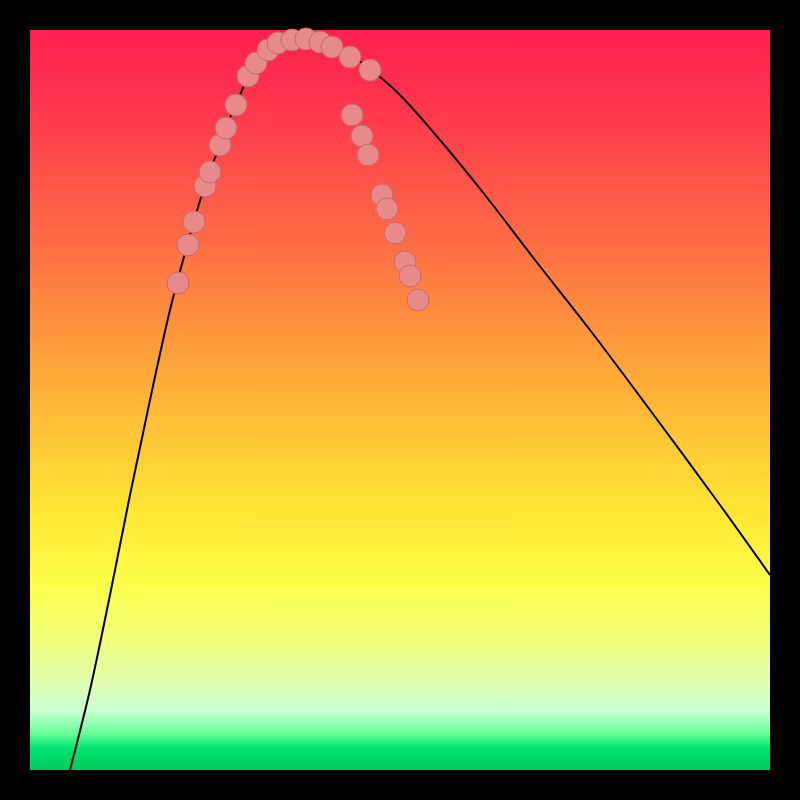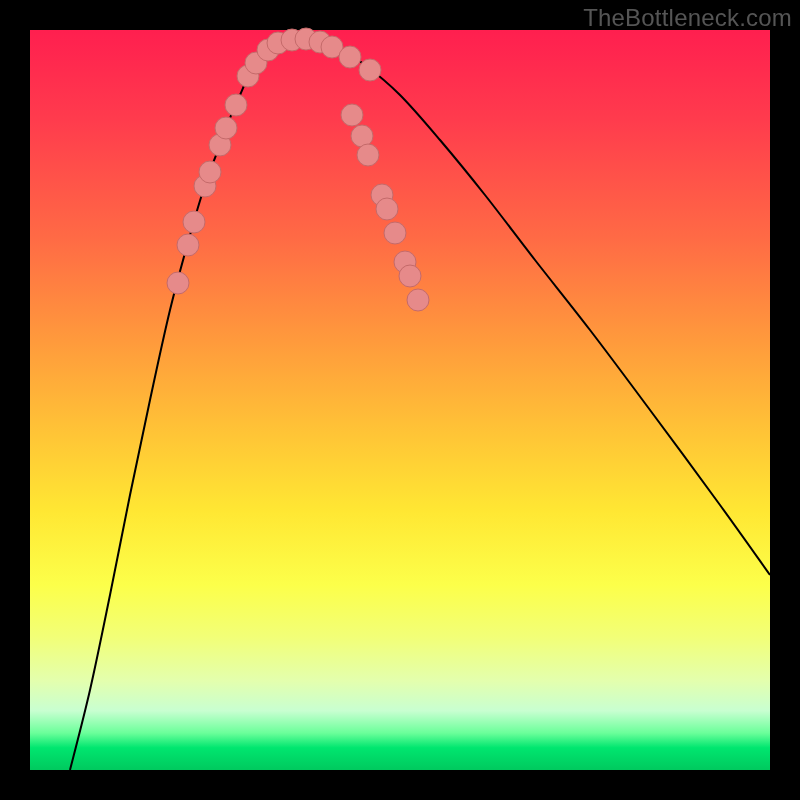--- a/index.html
+++ b/index.html
@@ -58,21 +58,20 @@
     top: 0;
     width: 740px;
     height: 740px;
     overflow: visible;
   }
 </style>
 </head>
 <body>
 
 <div class="frame">
-  <div class="watermark">TheBottleneck.com</div>
   <div class="plot">
     <svg class="curve" viewBox="0 0 740 740">
       <path id="curve-path" fill="none" stroke="#000000" stroke-width="2" d="M 40 740 C 43.333333333333336 726.6666666666666, 53.333333333333336 689.1666666666666, 60 660 C 66.66666666666667 630.8333333333334, 73.33333333333333 597.5, 80 565 C 86.66666666666667 532.5, 93.33333333333333 497.5, 100 465 C 106.66666666666667 432.5, 113.33333333333333 400.8333333333333, 120 370 C 126.66666666666667 339.1666666666667, 133.33333333333334 307.5, 140 280 C 146.66666666666666 252.5, 154.16666666666666 225.83333333333334, 160 205 C 165.83333333333334 184.16666666666666, 170 170, 175 155 C 180 140, 185.83333333333334 126.16666666666667, 190 115 C 194.16666666666666 103.83333333333333, 196.66666666666666 96.33333333333333, 200 88 C 203.33333333333334 79.66666666666667, 207 71.83333333333333, 210 65 C 213 58.166666666666664, 215.33333333333334 52.333333333333336, 218 47 C 220.66666666666666 41.666666666666664, 223.33333333333334 36.833333333333336, 226 33 C 228.66666666666666 29.166666666666668, 231 26.833333333333332, 234 24 C 237 21.166666666666668, 240.33333333333334 18.166666666666668, 244 16 C 247.66666666666666 13.833333333333334, 251.66666666666666 12.166666666666666, 256 11 C 260.3333333333333 9.833333333333334, 264.3333333333333 8.833333333333334, 270 9 C 275.6666666666667 9.166666666666666, 283.3333333333333 10.166666666666666, 290 12 C 296.6666666666667 13.833333333333334, 302.5 16.166666666666668, 310 20 C 317.5 23.833333333333332, 325 27.5, 335 35 C 345 42.5, 357.5 52.5, 370 65 C 382.5 77.5, 395.8333333333333 93.33333333333333, 410 110 C 424.1666666666667 126.66666666666667, 439.1666666666667 145, 455 165 C 470.8333333333333 185, 487.5 207.5, 505 230 C 522.5 252.5, 540.8333333333334 275, 560 300 C 579.1666666666666 325, 598.3333333333334 350.8333333333333, 620 380 C 641.6666666666666 409.1666666666667, 670 447.5, 690 475 C 710 502.5, 731.6666666666666 533.3333333333334, 740 545"></path>
       <g id="markers">
           <circle cx="148" cy="253" r="11" fill="#e68a8a" stroke="#c46a6a" stroke-width="1"></circle>
           <circle cx="158" cy="215" r="11" fill="#e68a8a" stroke="#c46a6a" stroke-width="1"></circle>
           <circle cx="164" cy="192" r="11" fill="#e68a8a" stroke="#c46a6a" stroke-width="1"></circle>
           <circle cx="175" cy="156" r="11" fill="#e68a8a" stroke="#c46a6a" stroke-width="1"></circle>
           <circle cx="180" cy="142" r="11" fill="#e68a8a" stroke="#c46a6a" stroke-width="1"></circle>
           <circle cx="190" cy="115" r="11" fill="#e68a8a" stroke="#c46a6a" stroke-width="1"></circle>

